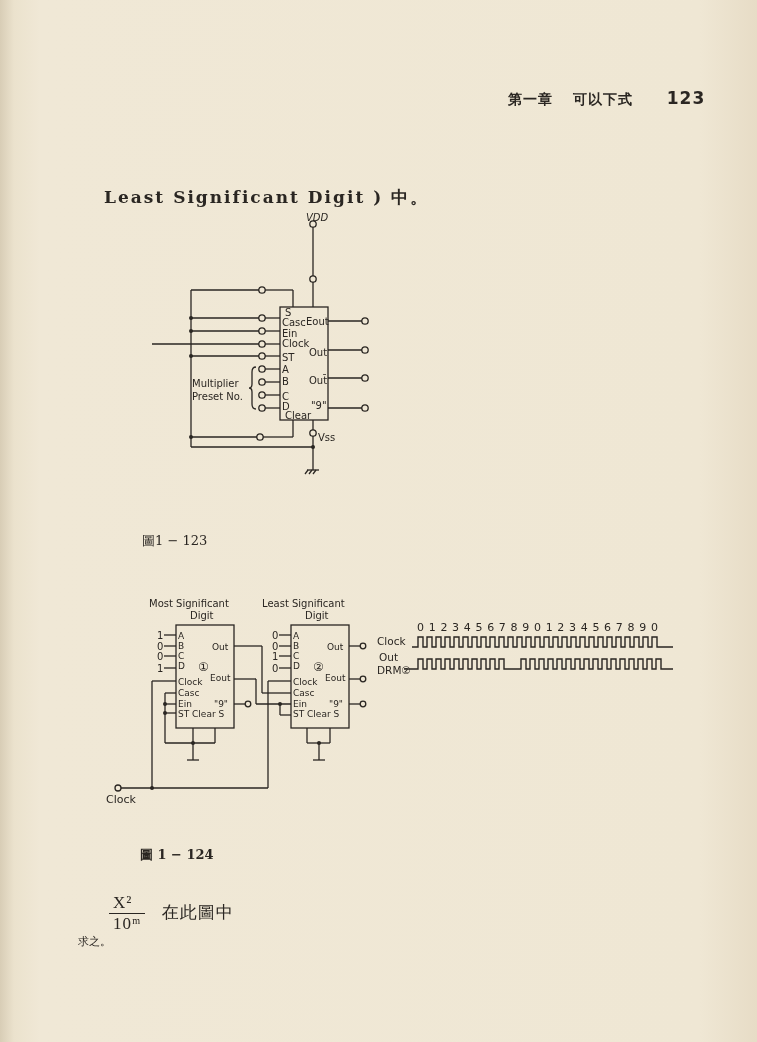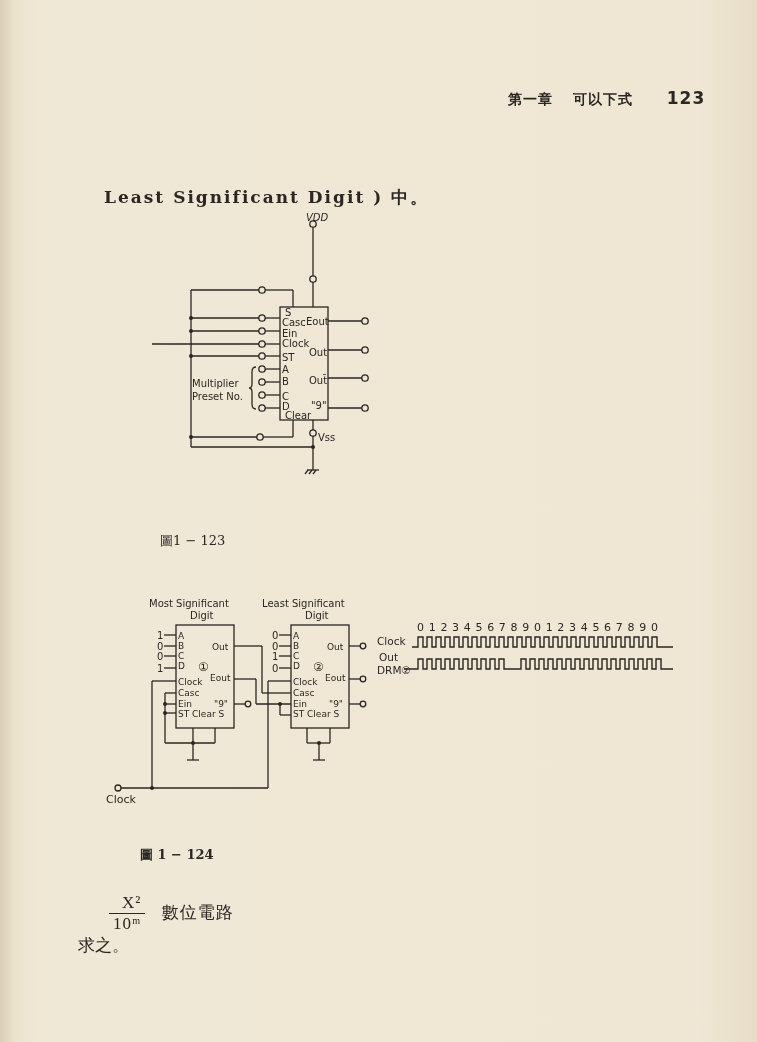--- a/index.html
+++ b/index.html
@@ -7,24 +7,24 @@
   .page{position:absolute;left:0;top:0;width:757px;height:1042px;background:linear-gradient(90deg,#d8cdb6 0,#ebe2cd 14px,#f0e8d6 40px,#efe7d4 700px,#e7dcc6 757px);}
   .header{position:absolute;left:508px;top:88px;font-size:14px;font-weight:bold;font-family:"DejaVu Sans",sans-serif;letter-spacing:1px;}
   .header .chap{margin-right:14px;text-align:center;}
   .header .num{margin-left:28px;font-size:17px;}
   .line1{position:absolute;left:104px;top:149px;font-size:17px;letter-spacing:2px;font-weight:bold;margin-top:37px;}
   .caption{position:absolute;font-size:13px;font-family:"DejaVu Serif",serif;}
   .diagram{position:absolute;}
   .diagram text{font-family:"DejaVu Sans",sans-serif;fill:#2a2622;}
   .note{position:absolute;left:412px;top:690px;font-size:12.5px;line-height:17px;font-family:"DejaVu Serif",serif;}
   .para{position:absolute;left:105px;top:893px;font-size:17px;letter-spacing:1px;width:600px;}
-  .frac{display:inline-block;vertical-align:middle;text-align:right;margin:0 10px 0 4px;font-family:"Liberation Serif",serif;}
+  .frac{display:inline-block;vertical-align:middle;text-align:left;margin:0 10px 0 4px;font-family:"Liberation Serif",serif;}
   .frac .num,.frac .den{display:block;padding:0 4px;}
   .frac .num{border-bottom:1.5px solid #2a2622;}
-  .para2{position:absolute;left:78px;top:934px;font-size:17px;}
+  .para2{position:absolute;left:78px;top:934px;font-size:11px;}
 </style>
 </head>
 <body>
 
 <div class="page">
 
   <div class="header">
     <span class="chap">第一章</span>
     <span>可以下式</span>
     <span class="num">123</span>
@@ -113,21 +113,21 @@
     <text x="282" y="410" font-size="10">D</text>
     <text x="285" y="419" font-size="10">Clear</text>
     <text x="306" y="325" font-size="10">Eout</text>
     <text x="309" y="356" font-size="10">Out</text>
     <text x="309" y="384" font-size="10">Out̄</text>
     <text x="311" y="409" font-size="10">"9"</text>
     <text x="192" y="387" font-size="10">Multiplier</text>
     <text x="192" y="400" font-size="10">Preset No.</text>
   </svg>
 
-  <div class="caption" style="left:160px;top:532px;">圖1 − 123</div>
+  <div class="caption" style="left:142px;top:532px;">圖1 − 123</div>
 
   <svg class="diagram" style="left:100px;top:590px;" width="280" height="220" viewBox="100 590 280 220">
     <g stroke="#2a2622" stroke-width="1.3" fill="none">
       <rect x="176" y="625" width="58" height="103"></rect>
       <rect x="291" y="625" width="58" height="103"></rect>
 
       <line x1="164" y1="635" x2="176" y2="635"></line>
         <line x1="164" y1="646" x2="176" y2="646"></line>
       <line x1="164" y1="656" x2="176" y2="656"></line>
         <line x1="164" y1="668" x2="176" y2="668"></line>
@@ -237,17 +237,17 @@
   </svg>
 
 
   <div class="caption" style="left:140px;top:846px;font-weight:bold;">圖 1 − 124</div>
 
   <div class="para">
     <span class="frac">
       <span class="num">X²</span>
       <span class="den">10ᵐ</span>
     </span>
-    <span>數位電路</span>
+    <span>在此圖中</span>
   </div>
   <div class="para2">求之。</div>
 
 </div>
 
 </body></html>

